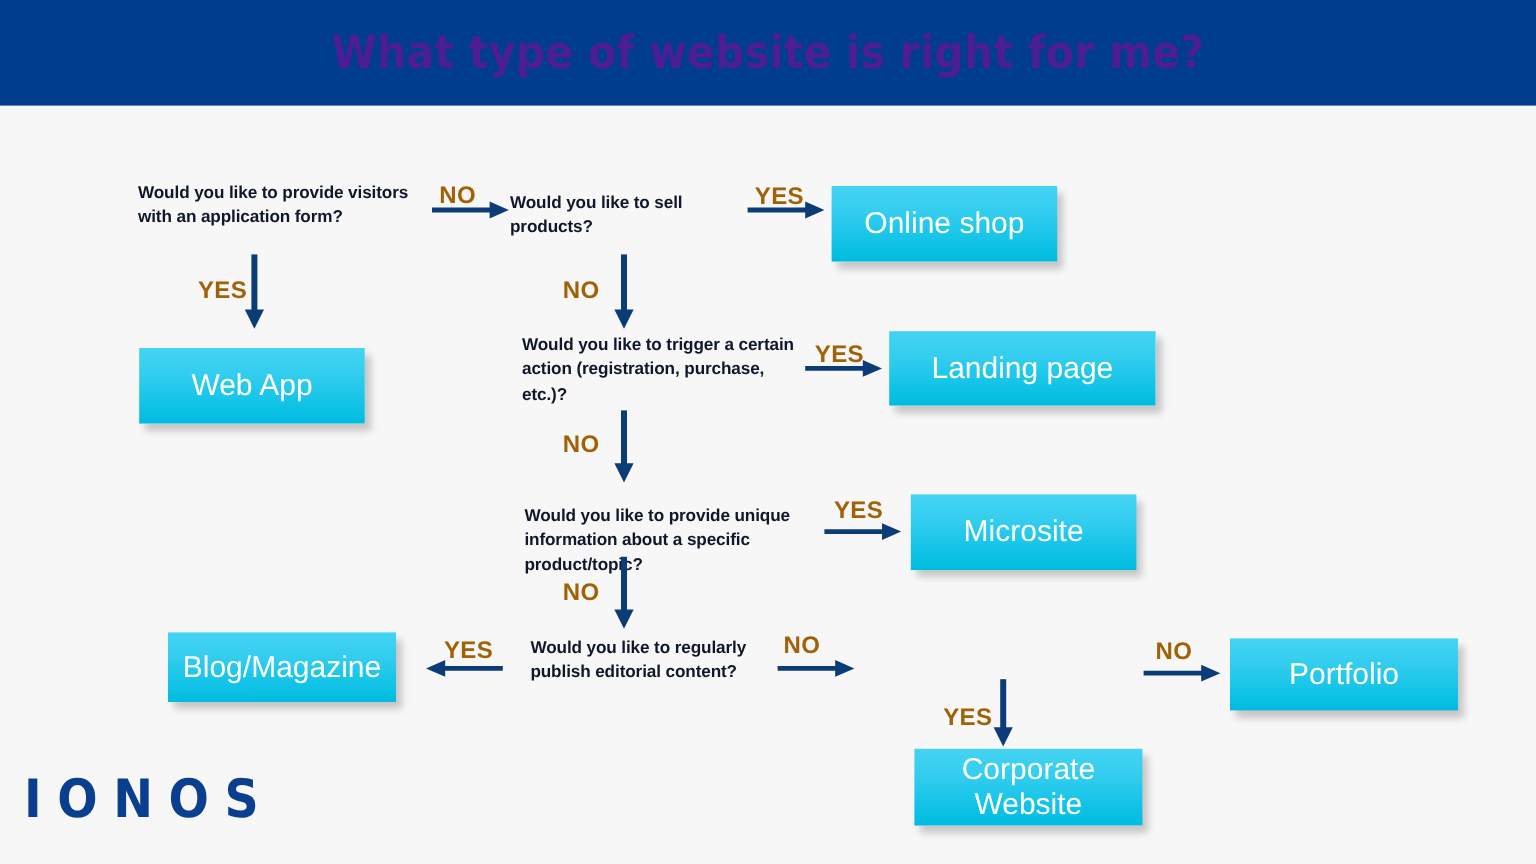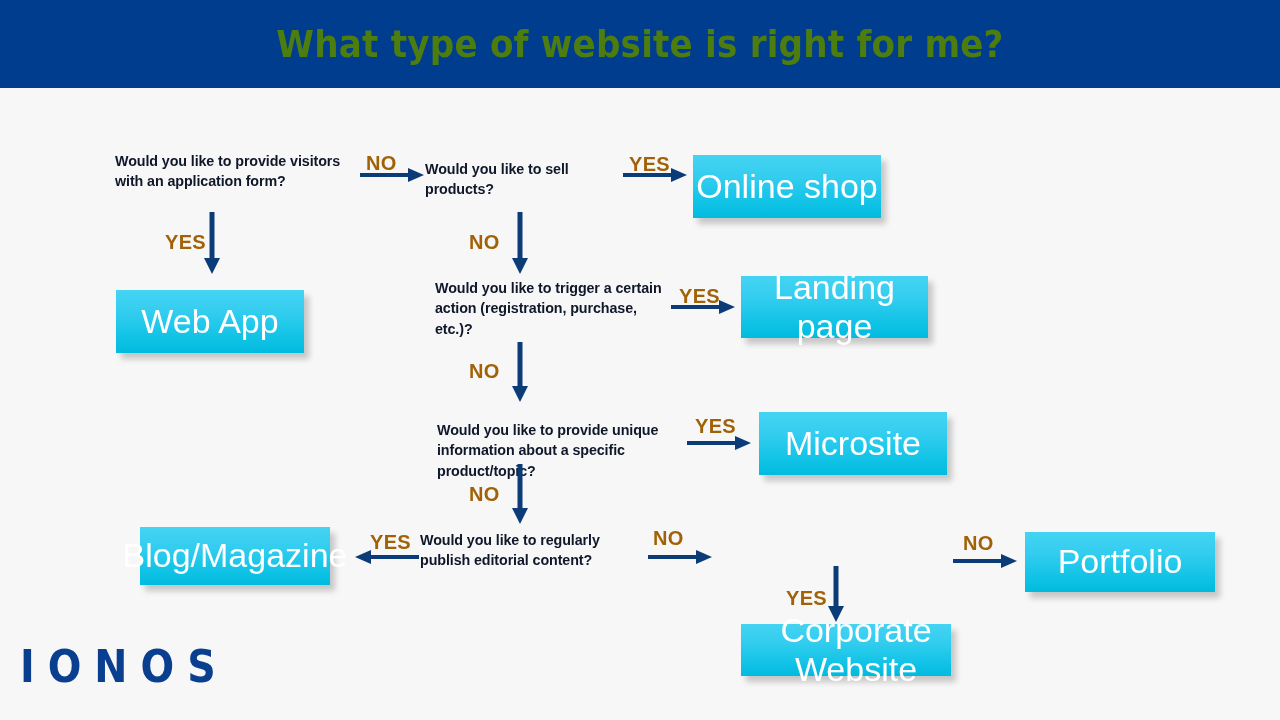--- a/index.html
+++ b/index.html
@@ -32,21 +32,21 @@
   }
   .header-title {
     position: absolute;
     left: 0;
     top: 0;
     width: 1280px;
     height: 88px;
     display: flex;
     align-items: center;
     justify-content: center;
-    color: #4d7c0f;
+    color: #4c1d95;
     font-family: "DejaVu Sans Condensed", "Liberation Sans Narrow", "Liberation Sans", sans-serif;
     font-size: 38px;
     font-weight: bold;
     letter-spacing: 0.2px;
     white-space: nowrap;
   }
 
   
   .question {
     position: absolute;
@@ -62,21 +62,21 @@
   .result-box {
     position: absolute;
     background: linear-gradient(to bottom, #45d3f2 0%, #33cdef 35%, #11c3e6 75%, #00bbdf 100%);
     box-shadow: 5px 6px 6px rgba(0, 0, 0, 0.20);
     display: flex;
     align-items: center;
     justify-content: center;
     text-align: center;
     color: #ffffff;
     font-family: "Liberation Sans", sans-serif;
-    font-size: 34px;
+    font-size: 25px;
     font-weight: normal;
     line-height: 1.16;
   }
 
   
   .edge-label {
     position: absolute;
     color: #a16207;
     font-family: "Liberation Sans", sans-serif;
     font-size: 20px;
@@ -118,48 +118,48 @@
   <div class="header-title">What type of website is right for me?</div>
 
   <div class="question" style="left:115px; top:151px; width:232px;">Would you like to provide visitors with an application form?</div>
 
   <div class="question" style="left:425px; top:159px; width:190px;">Would you like to sell products?</div>
 
   <div class="question" style="left:435px; top:278px; width:240px;">Would you like to trigger  a certain action (registration, purchase, etc.)?</div>
 
   <div class="question" style="left:437px; top:420px; width:232px;">Would you like to provide unique information about a specific product/topic?</div>
 
-  <div class="question" style="left:420px; top:530px; width:224px;">Would you like to regularly publish editorial content?</div>
+  <div class="question" style="left:442px; top:530px; width:224px;">Would you like to regularly publish editorial content?</div>
 
 
   <div class="result-box" style="left:693px; top:155px; width:188px; height:63px;">
     <span>Online shop</span>
   </div>
 
   <div class="result-box" style="left:116px; top:278px; width:188px; height:63px;margin-top:12px;">
     <span>Web App</span>
   </div>
 
-  <div class="result-box" style="left:741px; top:276px; width:187px; height:62px;">
+  <div class="result-box" style="left:741px; top:276px; width:222px; height:62px;">
     <span>Landing page</span>
   </div>
 
   <div class="result-box" style="left:140px; top:527px; width:190px; height:58px;">
     <span>Blog/Magazine</span>
   </div>
 
   <div class="result-box" style="left:759px; top:412px; width:188px; height:63px;">
     <span>Microsite</span>
   </div>
 
   <div class="result-box" style="left:1025px; top:532px; width:190px; height:60px;">
     <span>Portfolio</span>
   </div>
 
-  <div class="result-box" style="left:741px; top:624px; width:190px; height:52px; white-space:pre-line;padding-left:20px;">
+  <div class="result-box" style="left:762px; top:624px; width:190px; height:64px; white-space:pre-line;">
     <span>Corporate
 Website</span>
   </div>
 
   <div class="edge-label" style="left:366px; top:152px;">NO</div>
   <div class="edge-label" style="left:165px; top:231px;">YES</div>
   <div class="edge-label" style="left:629px; top:153px;">YES</div>
   <div class="edge-label" style="left:469px; top:231px;">NO</div>
   <div class="edge-label" style="left:679px; top:285px;">YES</div>
   <div class="edge-label" style="left:469px; top:360px;">NO</div>

